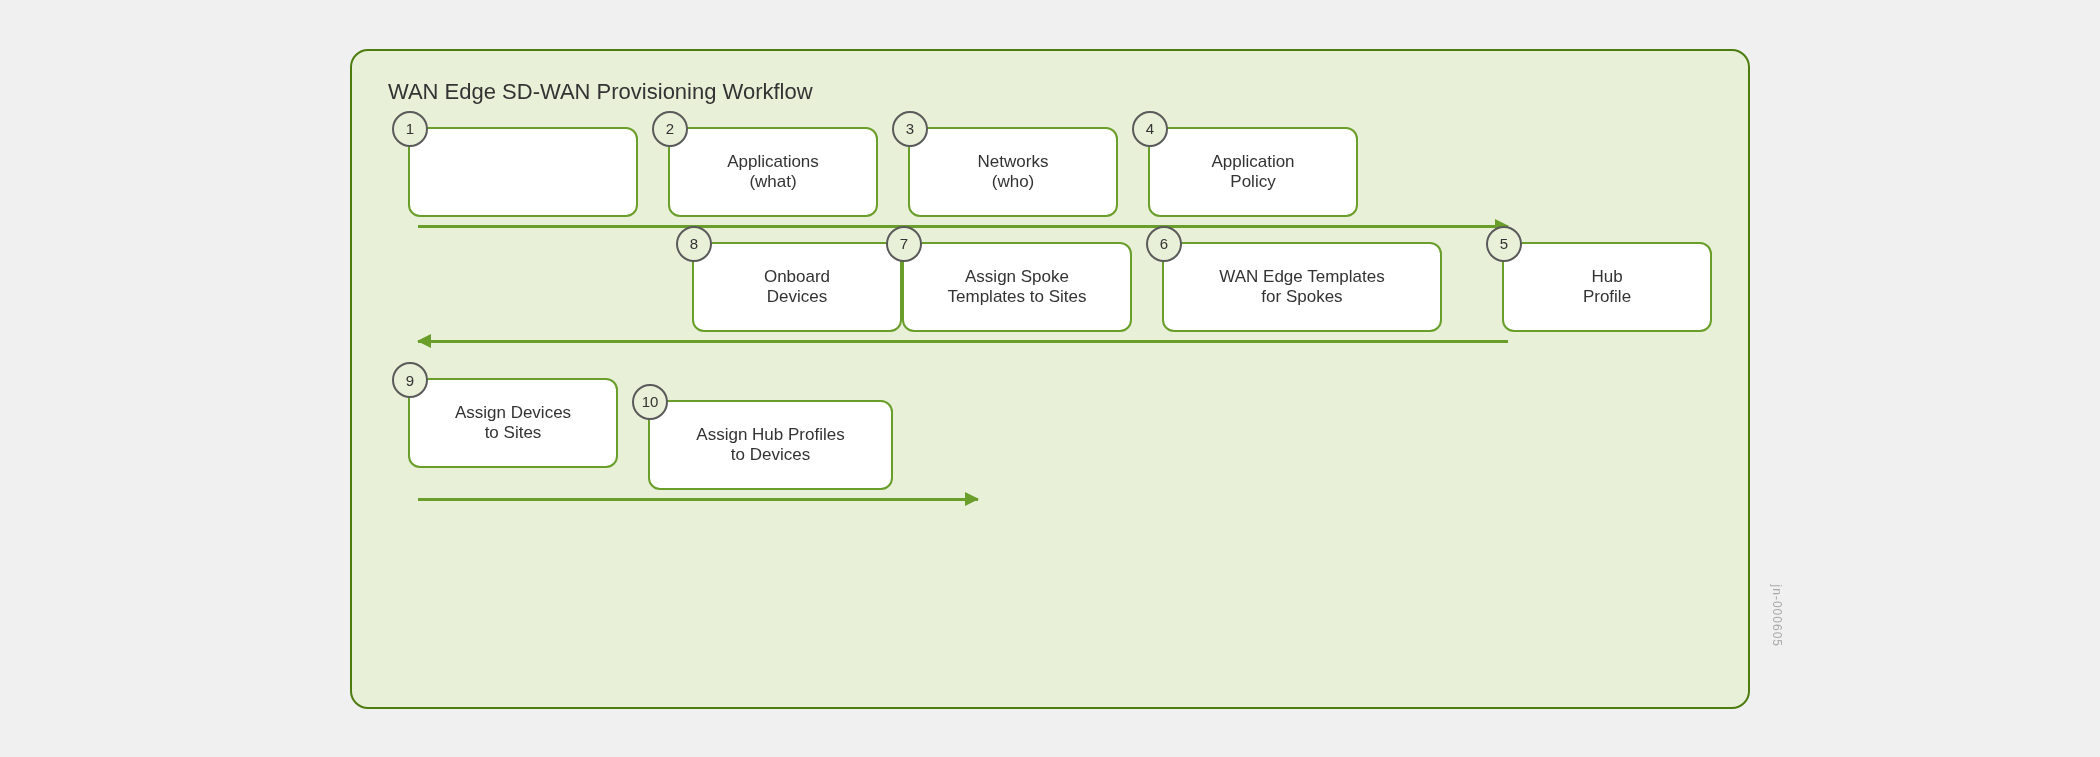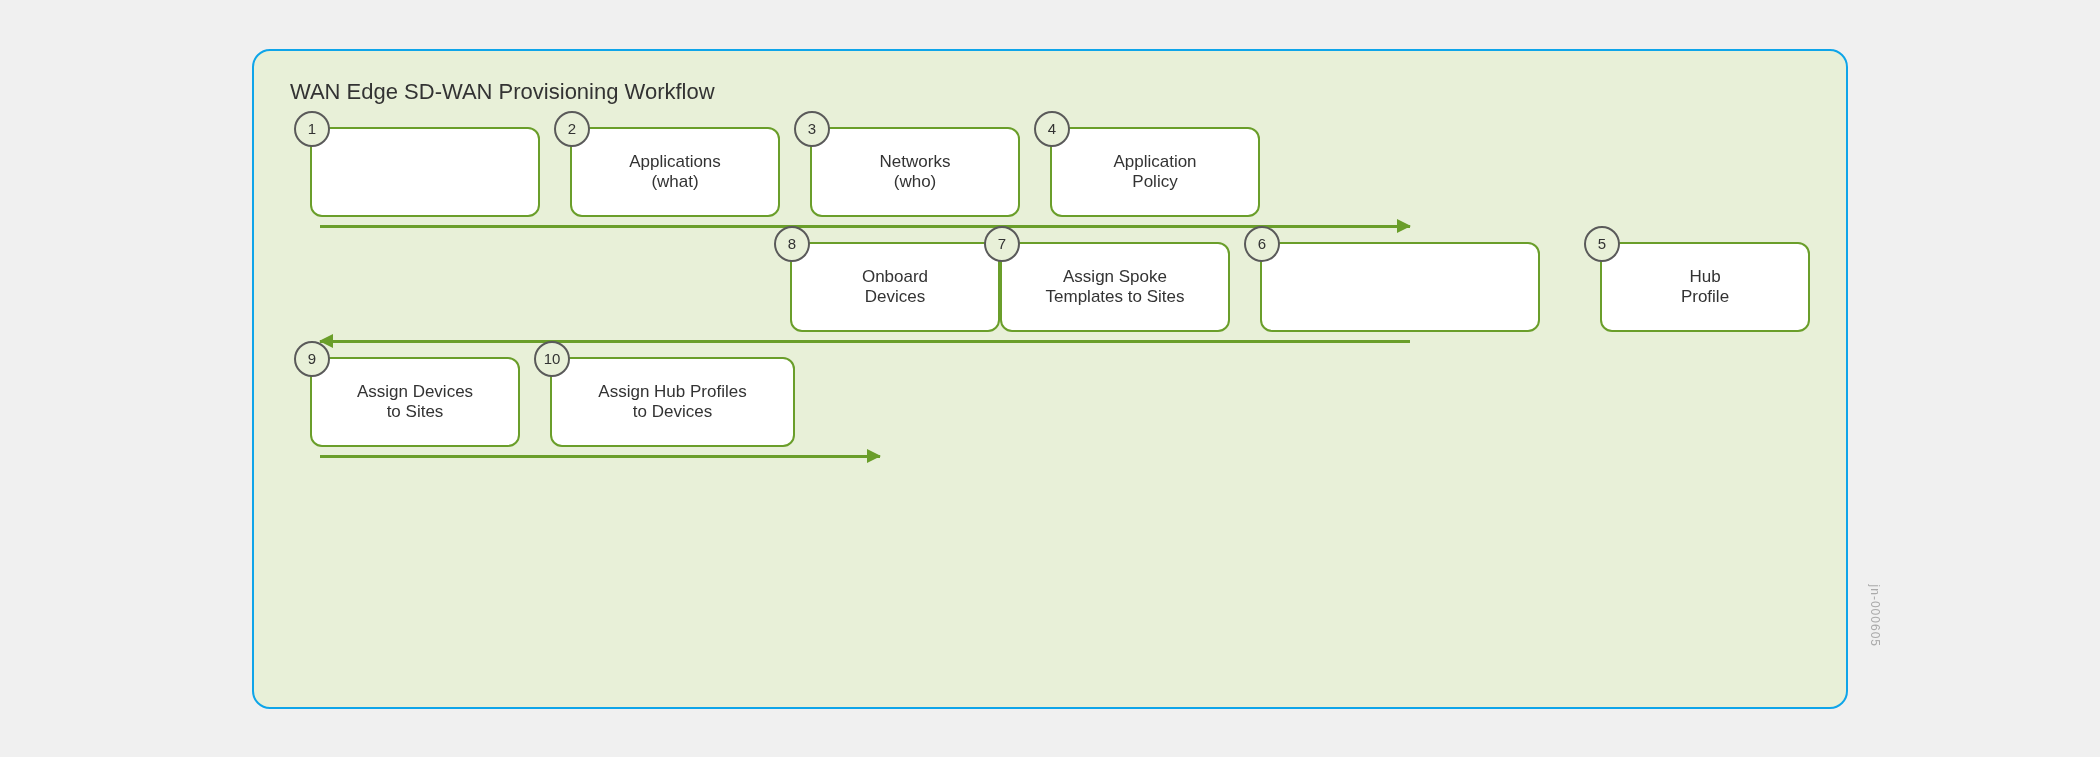--- a/index.html
+++ b/index.html
@@ -9,23 +9,23 @@
       display: flex;
       align-items: center;
       justify-content: center;
       width: 2100px;
       height: 757px;
       font-family: Arial, sans-serif;
     }
 
     .outer-container {
       background: #e8f0d8;
-      border: 2px solid #0ea5e9;
+      border: 2px solid #4d7c0f;
       border-radius: 18px;
-      width: 1596px;
+      width: 1400px;
       height: 660px;
       padding: 28px 36px 36px 36px;
       position: relative;
     }
 
     .diagram-title {
       font-size: 22px;
       color: #333;
       margin-bottom: 22px;
       font-weight: normal;
@@ -154,20 +154,21 @@
 
   <div class="boxes-row reverse">
 
     <div class="step-box medium" style="margin-left:30px;">
       <span class="num-badge">5</span>
       <span>Hub<br>Profile</span>
     </div>
 
     <div class="step-box" style="width:280px; margin-right:30px;">
       <span class="num-badge">6</span>
+      <span>WAN Edge Templates<br>for Spokes</span>
     </div>
 
     <div class="step-box wide" style="margin-right:30px;">
       <span class="num-badge">7</span>
       <span>Assign Spoke<br>Templates to Sites</span>
     </div>
 
     <div class="step-box medium" style="margin-right:0px;">
       <span class="num-badge">8</span>
       <span>Onboard<br>Devices</span>
@@ -178,21 +179,21 @@
     <div class="arrow-line left" style="width: 1090px;"></div>
   </div>
 
   <div class="boxes-row">
 
     <div class="step-box medium" style="margin-left:20px; margin-right:30px;">
       <span class="num-badge">9</span>
       <span>Assign Devices<br>to Sites</span>
     </div>
 
-    <div class="step-box" style="width:245px;">
+    <div class="step-box" style="width:245px;margin-top:43px;">
       <span class="num-badge">10</span>
       <span>Assign Hub Profiles<br>to Devices</span>
     </div>
   </div>
 
   <div style="padding-left: 30px; margin-top: 8px;">
     <div class="arrow-line right" style="width: 560px;"></div>
   </div>
 
   <div class="watermark">jn-000605</div>

